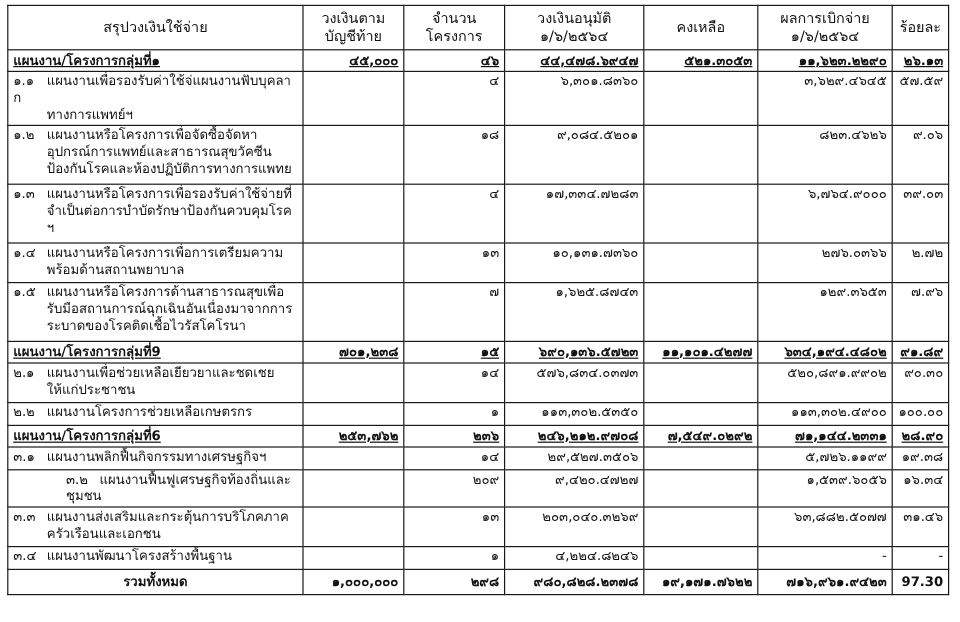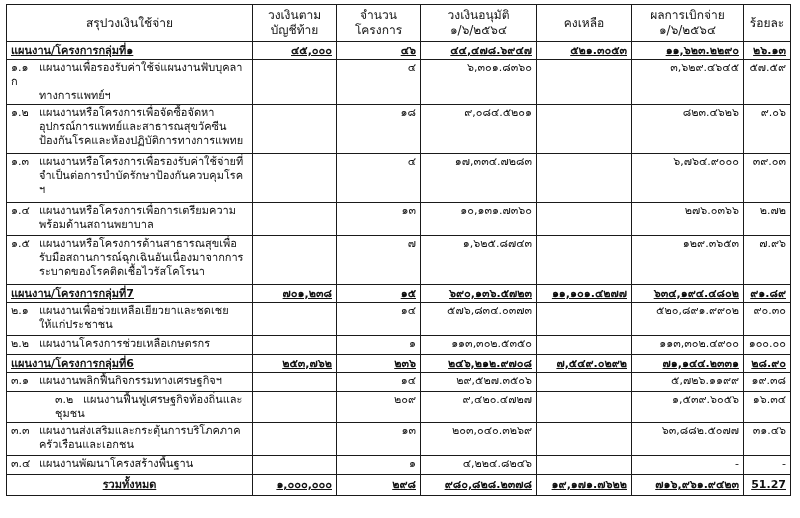--- a/index.html
+++ b/index.html
@@ -14,21 +14,21 @@
   }
   table.budget th { font-weight:normal; text-align:center; vertical-align:middle; font-size:12px; line-height:15px; height:34px; }
   th.title-col { font-size:13px; }
   td.num { text-align:right; }
   td.pct { text-align:right; }
   td.label { padding-left:4px; }
   .sub-label { display:block; white-space:normal; }
   .sub-label .code { display:inline-block; width:28px; }
   .sub-label .cont { display:block; padding-left:28px; }
   tr.group td { font-weight:bold; height:15px; vertical-align:middle;text-decoration:underline; }
-  tr.total td { font-weight:bold; height:18px; vertical-align:middle;text-decoration:underline; }
+  tr.total td { font-weight:bold; height:18px; vertical-align:middle; }
   tr.total td.label { text-align:center; }
   tr.sub td { border-top:1px dashed #333; }
   col.c1{width:246px} col.c2{width:84px} col.c3{width:84px} col.c4{width:116px} col.c5{width:95px} col.c6{width:112px} col.c7{width:47px}
 </style>
 </head>
 <body>
 
 <table class="budget">
   <colgroup>
       <col class="c1">
@@ -109,21 +109,21 @@
           <span class="sub-label"><span class="code">๑.๕</span><span>แผนงานหรือโครงการด้านสาธารณสุขเพื่อ</span><span class="cont">รับมือสถานการณ์ฉุกเฉินอันเนื่องมาจากการ</span><span class="cont">ระบาดของโรคติดเชื้อไวรัสโคโรนา</span></span>
         </td>
         <td class="num"></td>
         <td class="num">๗</td>
         <td class="num">๑,๖๒๕.๘๗๔๓</td>
         <td class="num"></td>
         <td class="num">๑๒๙.๓๖๕๓</td>
         <td class="pct">๗.๙๖</td>
       </tr>
       <tr class="group">
-        <td class="label">แผนงาน/โครงการกลุ่มที่7</td>
+        <td class="label">แผนงาน/โครงการกลุ่มที่9</td>
         <td class="num">๗๐๑,๒๓๘</td>
         <td class="num">๑๕</td>
         <td class="num">๖๙๐,๑๓๖.๕๗๒๓</td>
         <td class="num">๑๑,๑๐๑.๔๒๗๗</td>
         <td class="num">๖๓๔,๑๙๔.๔๘๐๒</td>
         <td class="pct">๙๑.๘๙</td>
       </tr>
       <tr class="sub">
         <td class="label" style="height: 30px;">
           <span class="sub-label"><span class="code">๒.๑</span><span>แผนงานเพื่อช่วยเหลือเยียวยาและชดเชย</span><span class="cont">ให้แก่ประชาชน</span></span>
@@ -199,16 +199,16 @@
         <td class="num">-</td>
         <td class="pct">-</td>
       </tr>
       <tr class="total">
         <td class="label">รวมทั้งหมด</td>
         <td class="num">๑,๐๐๐,๐๐๐</td>
         <td class="num">๒๙๘</td>
         <td class="num">๙๘๐,๘๒๘.๒๓๗๘</td>
         <td class="num">๑๙,๑๗๑.๗๖๒๒</td>
         <td class="num">๗๑๖,๙๖๑.๙๔๒๓</td>
-        <td class="pct">51.27</td>
+        <td class="pct">97.30</td>
       </tr>
     </tbody>
 </table>
 
 </body></html>

